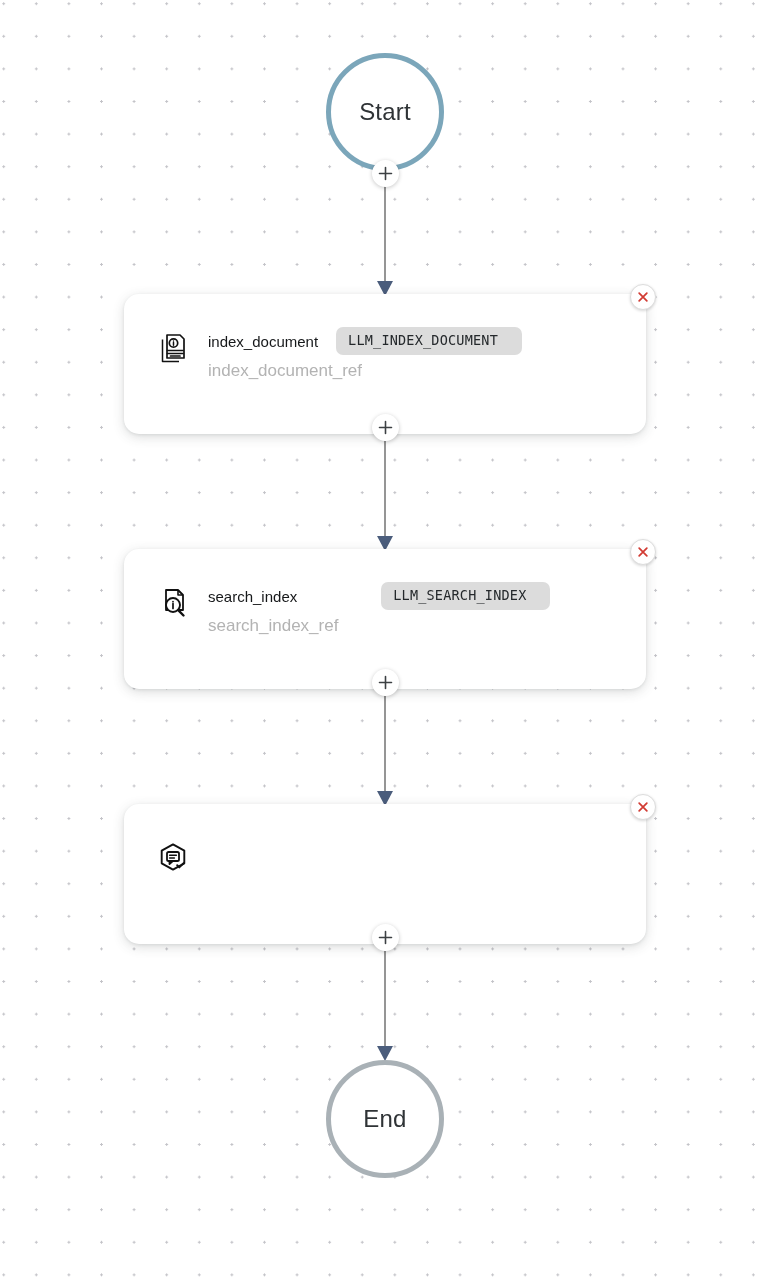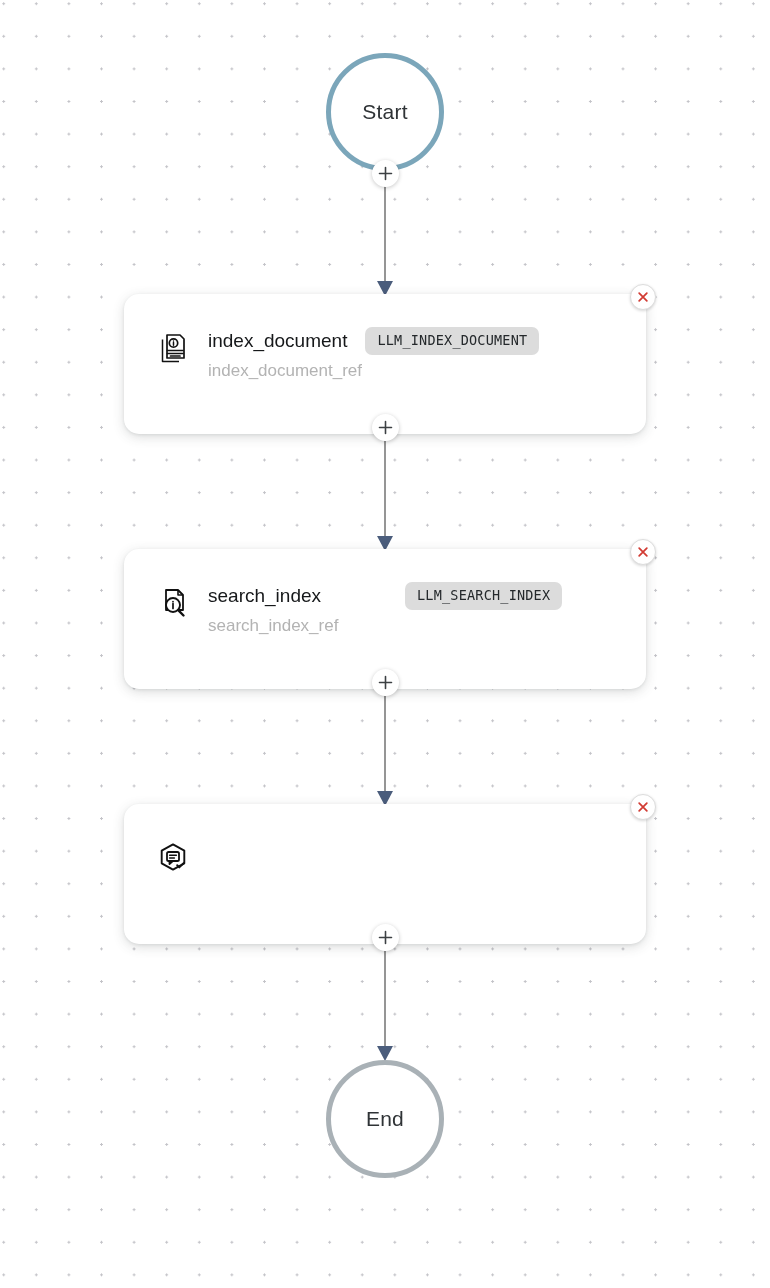--- a/index.html
+++ b/index.html
@@ -25,21 +25,21 @@
   .terminal {
     position: absolute;
     box-sizing: border-box;
     width: 118px;
     height: 118px;
     border-radius: 50%;
     background: #ffffff;
     display: flex;
     align-items: center;
     justify-content: center;
-    font-size: 21px;
+    font-size: 24px;
     color: #2f3336;
     letter-spacing: 0.2px;
   }
   .terminal.start {
     left: 326px;
     top: 53px;
     border: 5px solid #7ba6ba;
   }
   .terminal.end {
     left: 326px;
@@ -78,30 +78,30 @@
     min-width: 0;
     display: flex;
     flex-direction: column;
   }
   .card-title-row {
     display: flex;
     align-items: center;
     height: 24px;
   }
   .card-title {
-    font-size: 19px;
+    font-size: 15px;
     color: #16181a;
     white-space: nowrap;
   }
   .card-badge {
     margin-left: 18px;
     background: #dcdcdc;
     color: #24282b;
     border-radius: 7px;
-    padding: 7px 12px 7px 12px;
+    padding: 7px 24px 7px 12px;
     font-family: "DejaVu Sans Mono", "Liberation Mono", monospace;
     font-size: 13.5px;
     letter-spacing: 0.2px;
     white-space: nowrap;
     line-height: 1;
   }
   .card-sub {
     margin-top: 8px;
     font-size: 17px;
     color: #b3b3b3;

